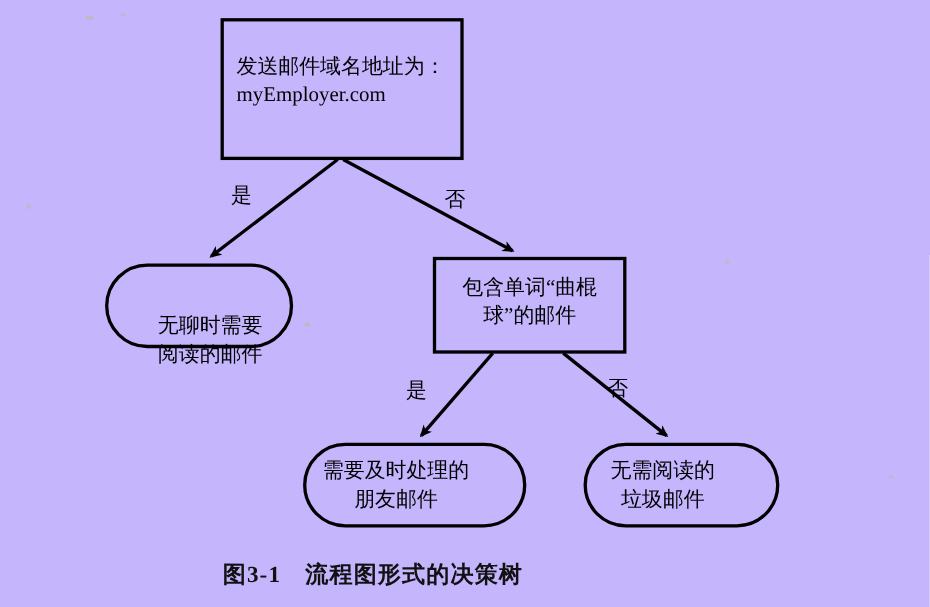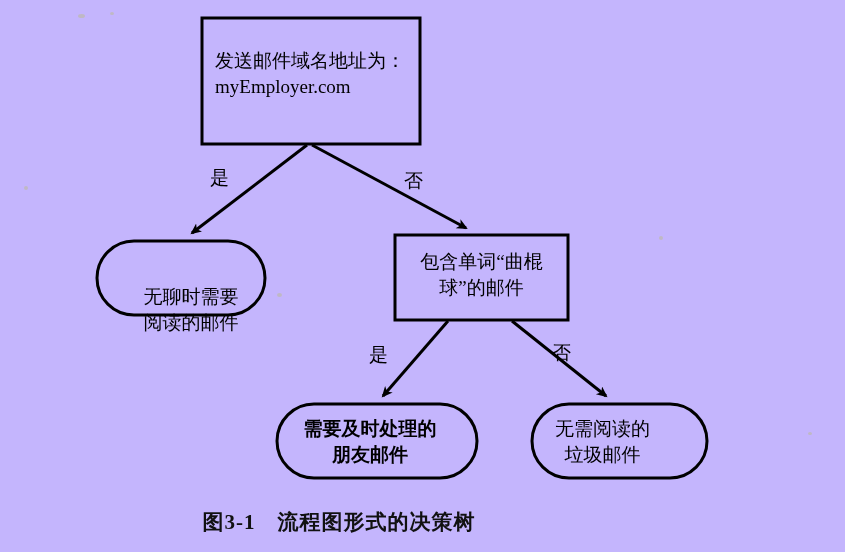--- a/index.html
+++ b/index.html
@@ -105,21 +105,21 @@
 
   <div class="node-text node-root" style="left:215px; top:48px; width:200px;">发送邮件域名地址为：
 myEmployer.com</div>
 
   <div class="node-text node-leaf" style="left:99px; top:268px; width:184px;margin-top:16px;">无聊时需要
 阅读的邮件</div>
 
   <div class="node-text node-dec" style="left:398px; top:249px; width:167px;">包含单词“曲棍
 球”的邮件</div>
 
-  <div class="node-text node-leaf" style="left:286px; top:416px; width:168px;font-weight:bold;">需要及时处理的
+  <div class="node-text node-leaf" style="left:276px; top:416px; width:168px;">需要及时处理的
 朋友邮件</div>
 
   <div class="node-text node-leaf" style="left:534px; top:416px; width:137px;">无需阅读的
 垃圾邮件</div>
 
   <div class="edge-label" style="left:210px; top:165px;">是</div>
 
   <div class="edge-label" style="left:404px; top:168px;">否</div>
 
   <div class="edge-label" style="left:369px; top:342px;">是</div>

